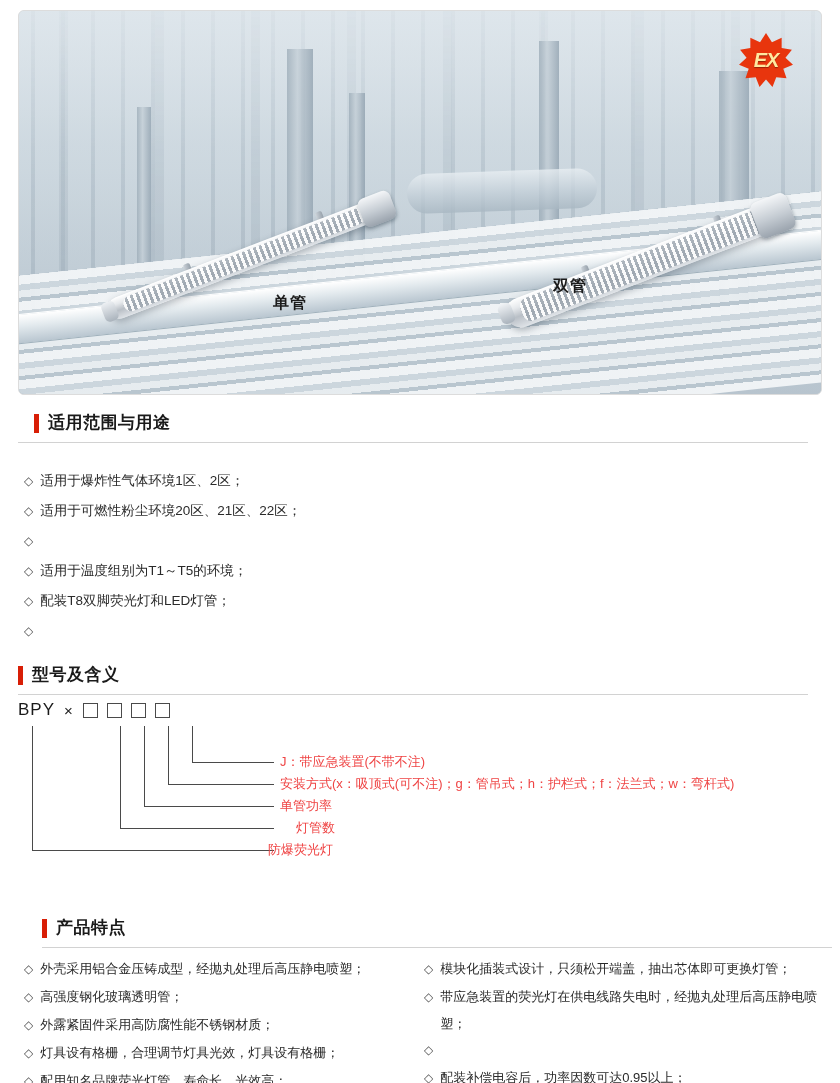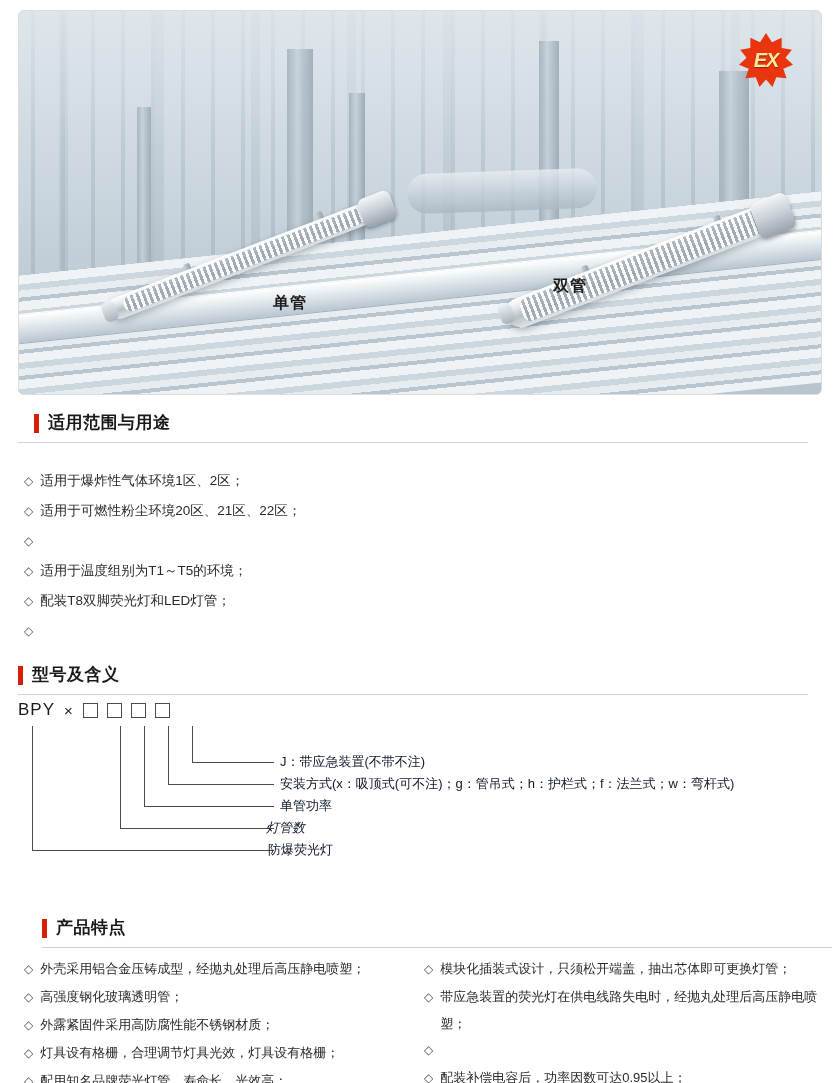--- a/index.html
+++ b/index.html
@@ -257,21 +257,21 @@
   }
   .model-box:last-child { margin-right: 0; }
 
   .leader { position: absolute; background: #4a4a4a; }
   .leader.v { width: 1px; }
   .leader.h { height: 1px; }
 
   .leader-label {
     position: absolute;
     font-size: 13px;
-    color: #0f172a;
+    color: #ef4444;
     white-space: nowrap;
   }
 
   
   #features {
     position: absolute;
     left: 24px;
     top: 955px;
     width: 800px;
     display: flex;
@@ -373,21 +373,21 @@
   <div class="leader v" style="left:150px; top:26px; height:58px;"></div>
   <div class="leader h" style="left:150px; top:84px; width:106px;"></div>
   <div class="leader-label" style="left:262px; top:75px;">安装方式(x：吸顶式(可不注)；g：管吊式；h：护栏式；f：法兰式；w：弯杆式)</div>
 
   <div class="leader v" style="left:126px; top:26px; height:80px;"></div>
   <div class="leader h" style="left:126px; top:106px; width:130px;"></div>
   <div class="leader-label" style="left:262px; top:97px;">单管功率</div>
 
   <div class="leader v" style="left:102px; top:26px; height:102px;"></div>
   <div class="leader h" style="left:102px; top:128px; width:154px;"></div>
-  <div class="leader-label" style="left:248px; top:119px;font-style:italic;">灯管数</div>
+  <div class="leader-label" style="left:278px; top:119px;">灯管数</div>
 
   <div class="leader v" style="left:14px; top:26px; height:124px;"></div>
   <div class="leader h" style="left:14px; top:150px; width:242px;"></div>
   <div class="leader-label" style="left:250px; top:141px;">防爆荧光灯</div>
 </div>
 
 <div class="section-head" style="top:918px;margin-left:24px;">
   <div class="bar"></div>
   <div class="title">产品特点</div>
 </div>

